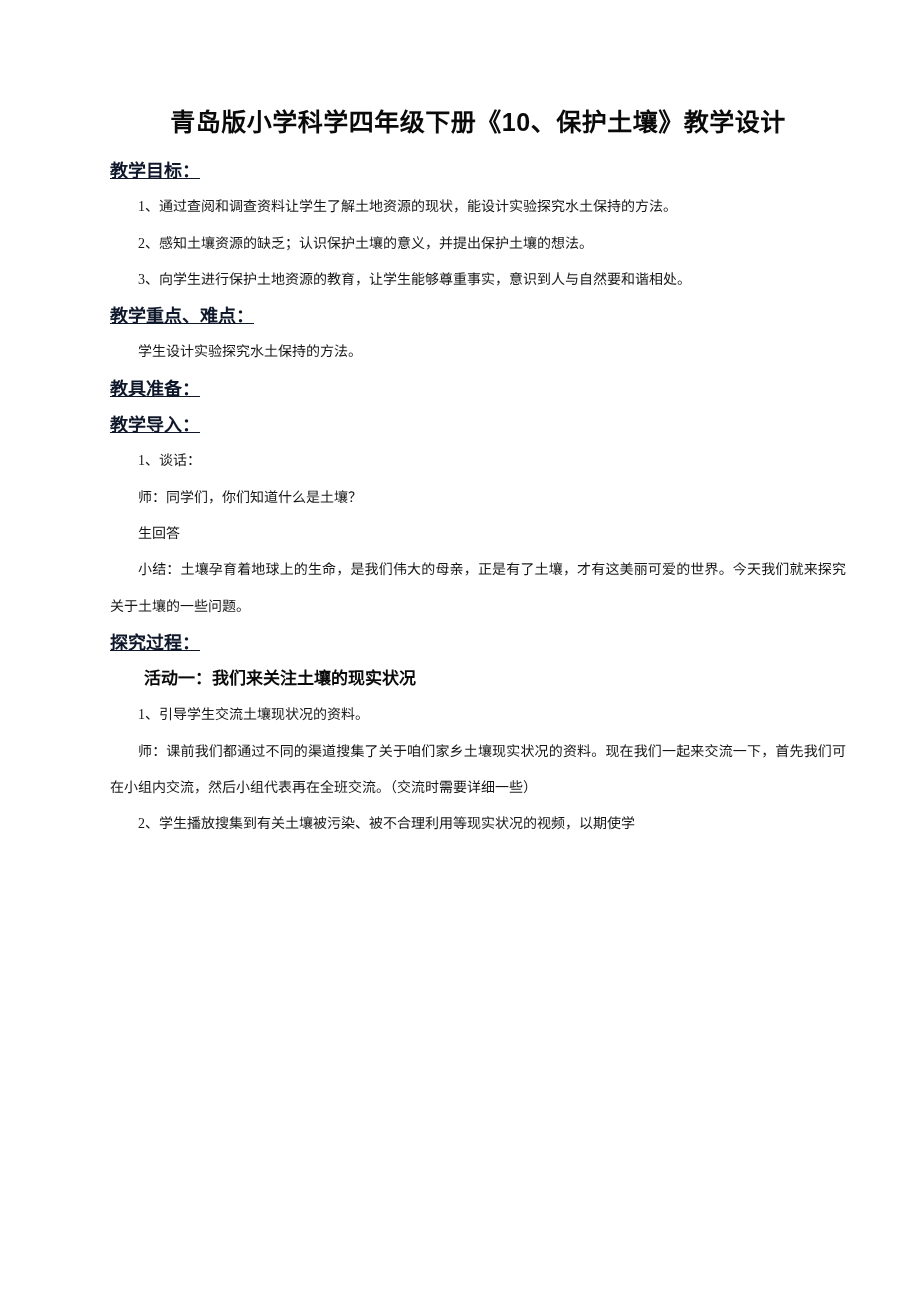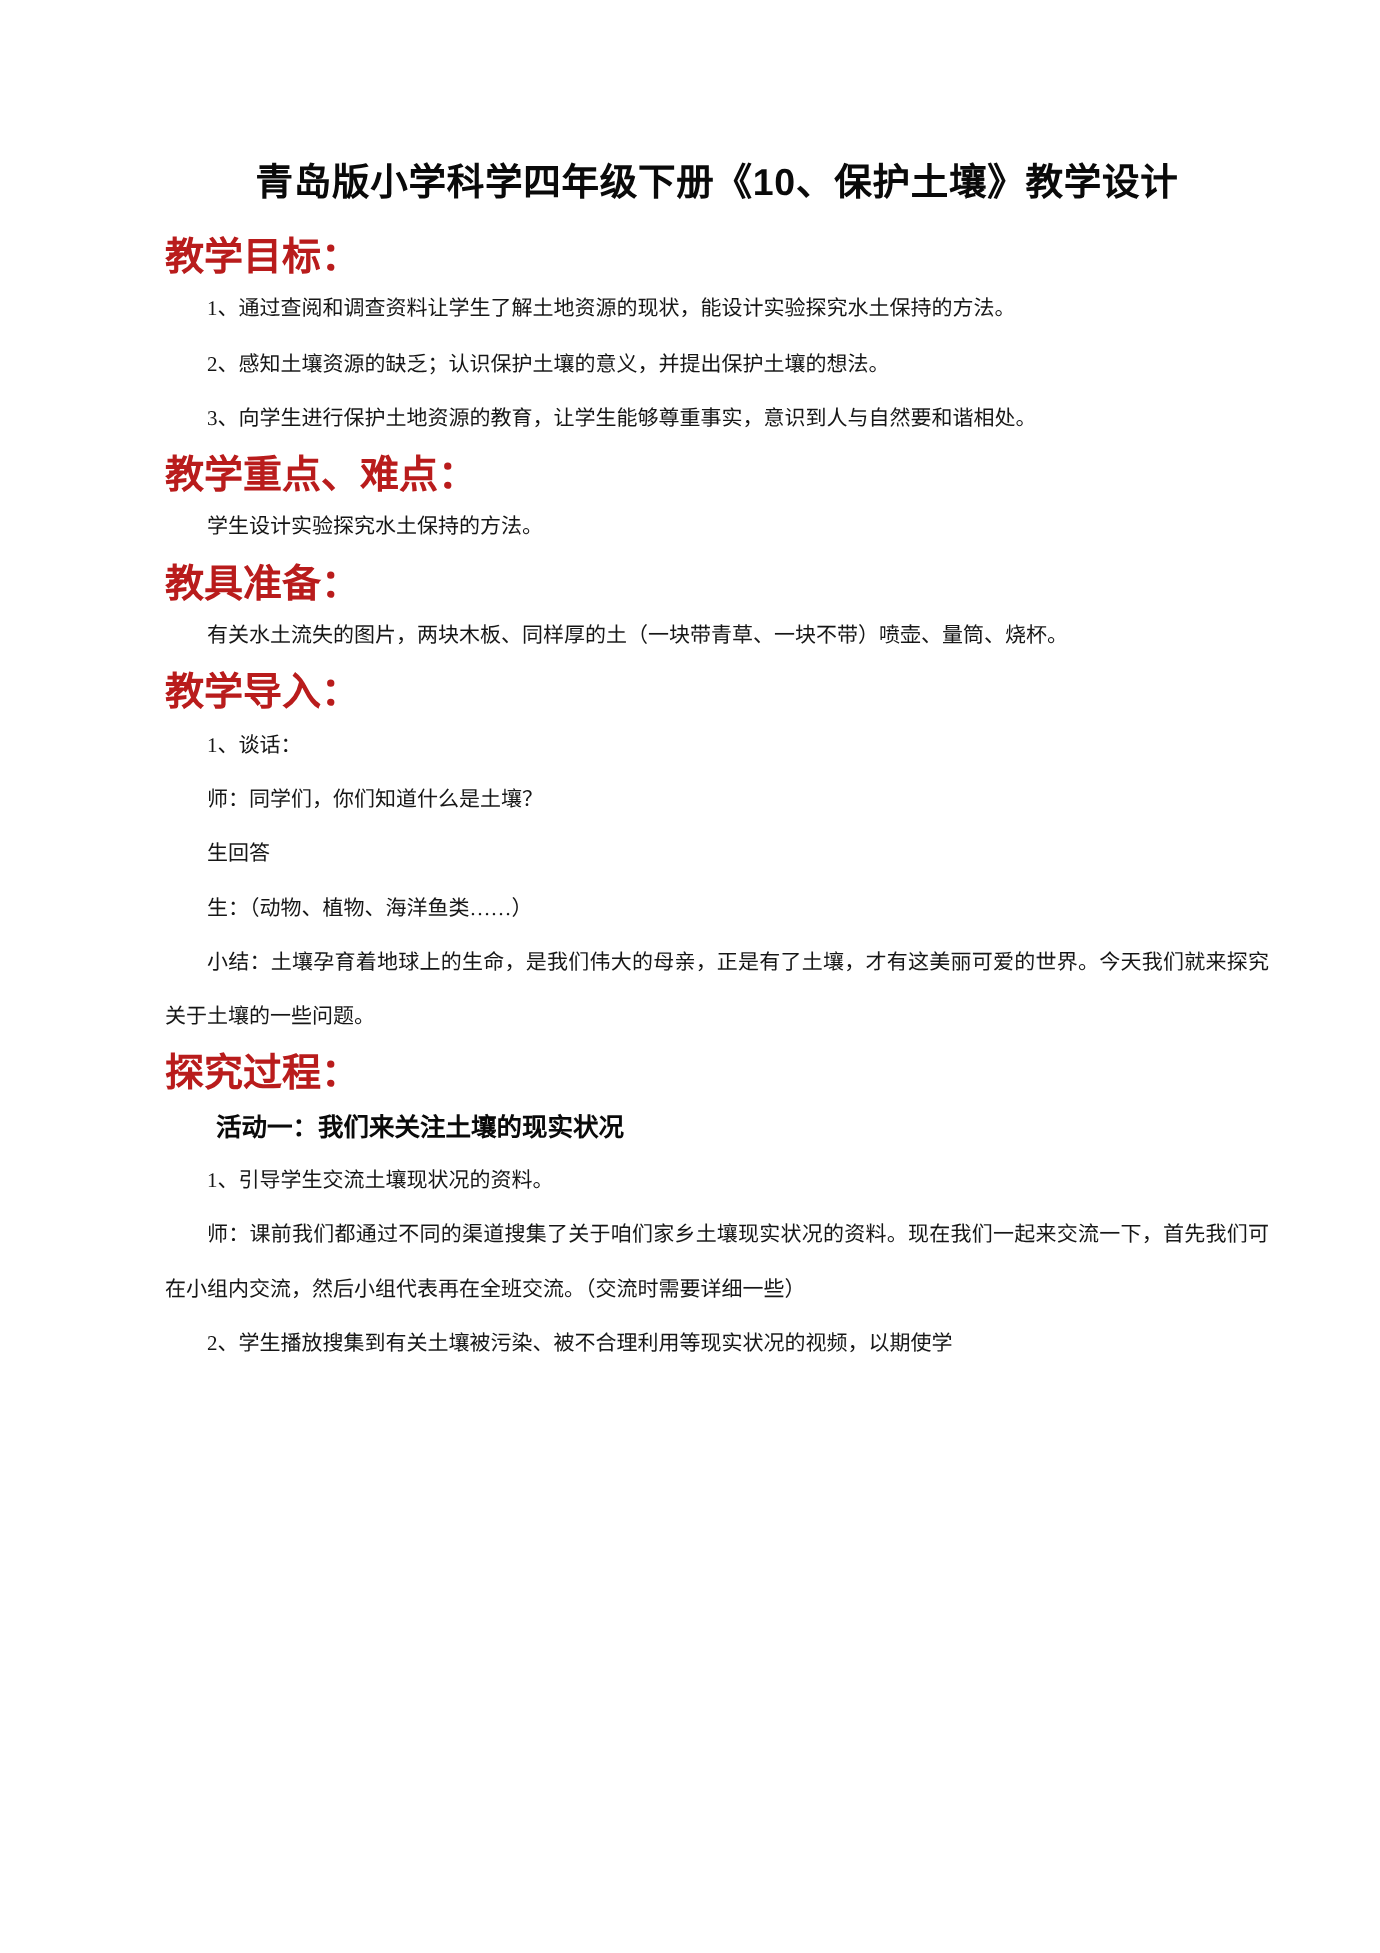--- a/index.html
+++ b/index.html
@@ -40,22 +40,23 @@
     font-family: "Liberation Serif", "DejaVu Serif", serif;
     text-indent: 2em;
     text-align: justify;
     text-justify: inter-ideograph;
     color: #161616;
   }
   .section-heading {
     font-family: "Liberation Sans", "DejaVu Sans", sans-serif;
     font-weight: bold;
     text-indent: 0;
-    font-size: 26px;
-    color: #b91c1c;
+    font-size: 18px;
+    color: #0f172a;
+    text-decoration: underline;
   }
   .activity-heading {
     font-family: "Liberation Sans", "DejaVu Sans", sans-serif;
     font-weight: bold;
     text-indent: 2em;
     font-size: 17px;
     color: #0a0a0a;
   }
 </style>
 </head>
@@ -66,27 +67,25 @@
 
   <p class="section-heading">教学目标：</p>
   <p class="body-para">1、通过查阅和调查资料让学生了解土地资源的现状，能设计实验探究水土保持的方法。</p>
   <p class="body-para">2、感知土壤资源的缺乏；认识保护土壤的意义，并提出保护土壤的想法。</p>
   <p class="body-para">3、向学生进行保护土地资源的教育，让学生能够尊重事实，意识到人与自然要和谐相处。</p>
 
   <p class="section-heading">教学重点、难点：</p>
   <p class="body-para">学生设计实验探究水土保持的方法。</p>
 
   <p class="section-heading">教具准备：</p>
-  <p class="body-para">有关水土流失的图片，两块木板、同样厚的土（一块带青草、一块不带）喷壶、量筒、烧杯。</p>
 
   <p class="section-heading">教学导入：</p>
   <p class="body-para">1、谈话：</p>
   <p class="body-para">师：同学们，你们知道什么是土壤？</p>
   <p class="body-para">生回答</p>
-  <p class="body-para">生：（动物、植物、海洋鱼类……）</p>
   <p class="body-para">小结：土壤孕育着地球上的生命，是我们伟大的母亲，正是有了土壤，才有这美丽可爱的世界。今天我们就来探究关于土壤的一些问题。</p>
 
   <p class="section-heading">探究过程：</p>
   <p class="activity-heading">活动一：我们来关注土壤的现实状况</p>
   <p class="body-para">1、引导学生交流土壤现状况的资料。</p>
   <p class="body-para">师：课前我们都通过不同的渠道搜集了关于咱们家乡土壤现实状况的资料。现在我们一起来交流一下，首先我们可在小组内交流，然后小组代表再在全班交流。（交流时需要详细一些）</p>
   <p class="body-para">2、学生播放搜集到有关土壤被污染、被不合理利用等现实状况的视频，以期使学</p>
 </div>
 
 </body></html>

